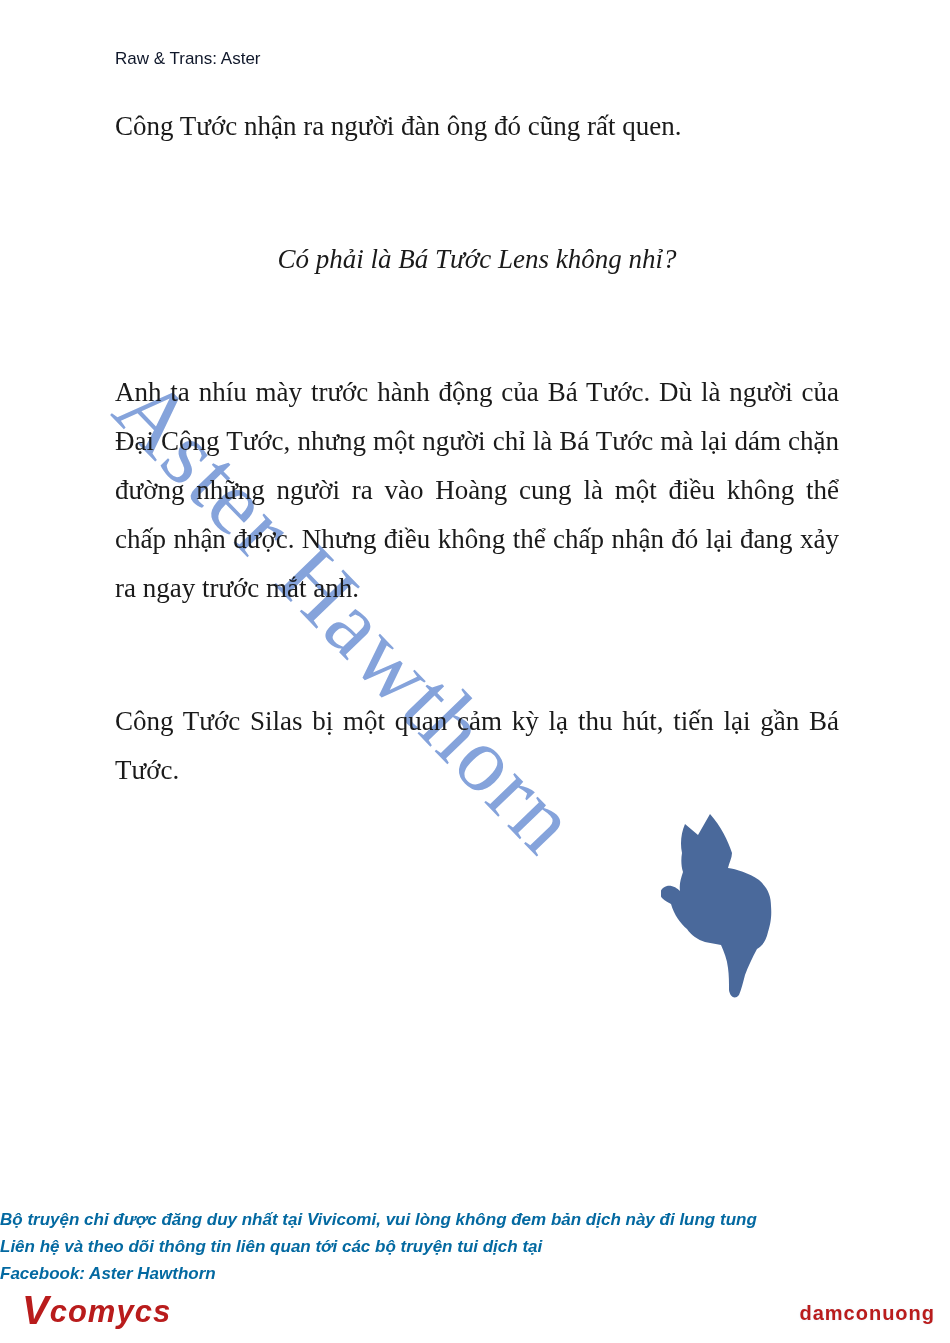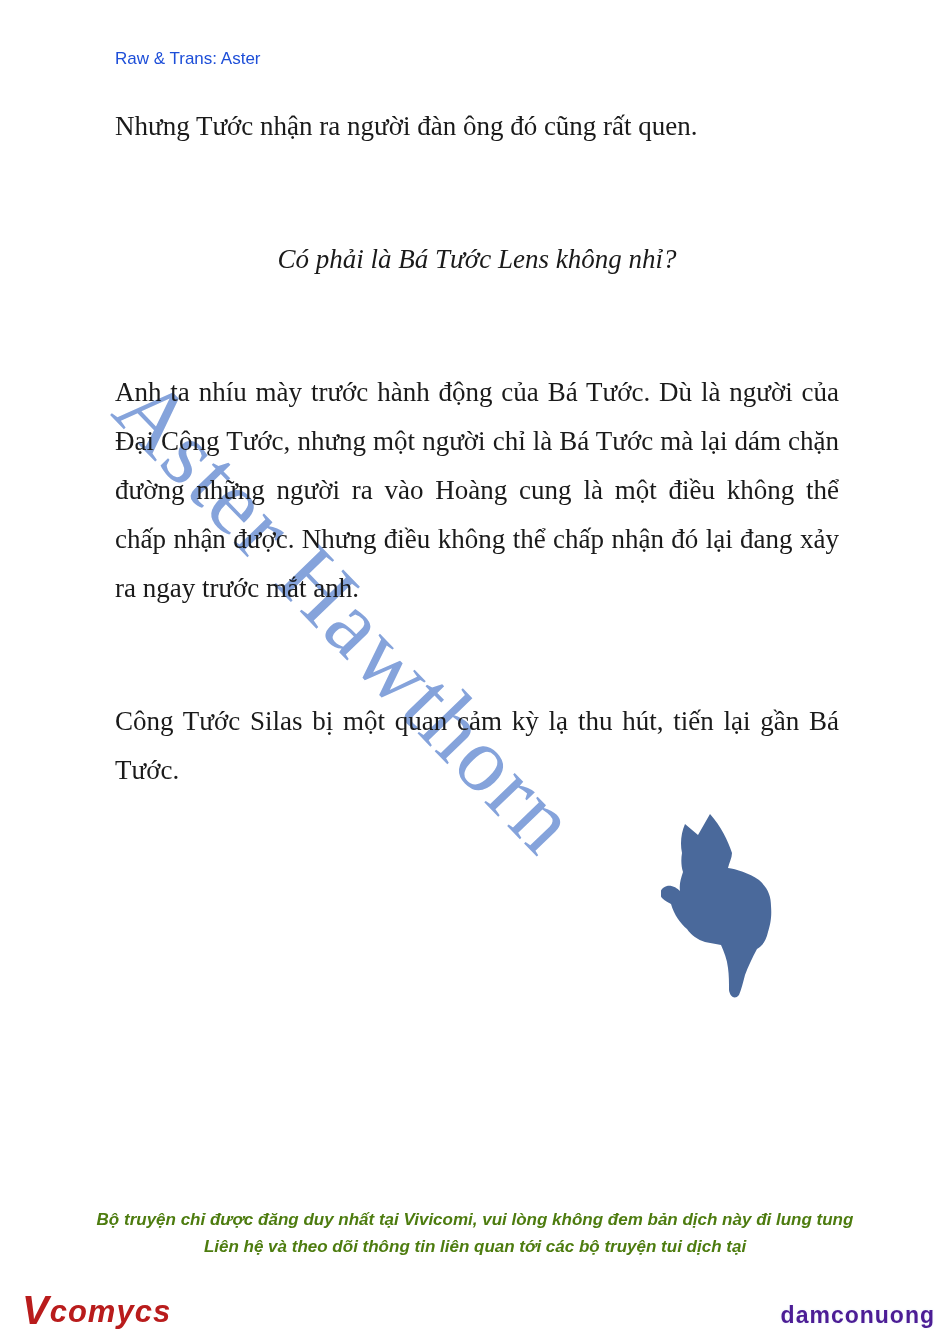--- a/index.html
+++ b/index.html
@@ -42,47 +42,46 @@
     position: absolute;
     left: 115px;
     top: 48px;
     width: 724px;
     z-index: 1;
   }
   .credit-header {
     font-family: "Liberation Sans", sans-serif;
     font-size: 17px;
     line-height: 22px;
-    color: #1d4ed8;
+    color: #0f172a;
     margin-bottom: 32px;
   }
   .para {
     font-family: "Liberation Serif", serif;
     font-size: 27px;
     line-height: 49px;
     color: #1a1a1a;
     text-align: justify;
     margin-bottom: 84px;
   }
   .para.italic { font-style: italic; text-align: center; }
   .para:last-child { margin-bottom: 0; }
 
   
   .footer-note {
     position: absolute;
     left: 0;
     top: 1206px;
     width: 950px;
-    text-align: center;
     font-family: "Liberation Sans", sans-serif;
     font-style: italic;
     font-weight: 700;
     font-size: 17px;
     line-height: 27px;
-    color: #4d7c0f;
+    color: #0369a1;
     z-index: 1;
   }
 
   .logo-left {
     position: absolute;
     left: 22px;
     top: 1288px;
     font-family: "Liberation Sans", sans-serif;
     font-style: italic;
     font-weight: 700;
@@ -95,23 +94,23 @@
   .logo-left .logo-v {
     font-size: 40px;
     vertical-align: -2px;
   }
   .logo-right {
     position: absolute;
     right: 15px;
     top: 1302px;
     font-family: "Liberation Sans", sans-serif;
     font-weight: 700;
-    font-size: 23px;
+    font-size: 20px;
     letter-spacing: 1px;
-    color: #4c1d95;
+    color: #b91c1c;
     text-shadow: 0 0 3px #eaf2fa;
     z-index: 1;
     user-select: none;
   }
 </style>
 </head>
 <body>
 
 <div class="watermark">Aster Hawthorn</div>
 
@@ -138,32 +137,33 @@
            C 11,74 16,77 19,80
            C 18,73 20,67 22,61
            C 20,55 20,48 21,42
            C 19,33 20,22 24,13
            Z" fill="#4a699b"></path>
 </svg>
 
 <div class="content">
   <div class="credit-header">Raw &amp; Trans: Aster</div>
 
-  <p class="para">Nhưng Tước nhận ra người đàn ông đó cũng rất quen.</p>
+  <p class="para">Công Tước nhận ra người đàn ông đó cũng rất quen.</p>
 
 
   <p class="para italic">Có phải là Bá Tước Lens không nhỉ?</p>
 
   <p class="para">Anh ta nhíu mày trước hành động của Bá Tước. Dù là người của Đại Công Tước, nhưng một người chỉ là Bá Tước mà lại dám chặn đường những người ra vào Hoàng cung là một điều không thể chấp nhận được. Nhưng điều không thể chấp nhận đó lại đang xảy ra ngay trước mắt anh.</p>
 
   <p class="para">Công Tước Silas bị một quan cảm kỳ lạ thu hút, tiến lại gần Bá Tước.</p>
 </div>
 
 <div class="footer-note">
   <div>Bộ truyện chỉ được đăng duy nhất tại Vivicomi, vui lòng không đem bản dịch này đi lung tung</div>
   <div>Liên hệ và theo dõi thông tin liên quan tới các bộ truyện tui dịch tại</div>
+  <div>Facebook: Aster Hawthorn</div>
 </div>
 
 <div class="logo-left">
   <span class="logo-v">V</span><span>comycs</span>
 </div>
 
 <div class="logo-right">damconuong</div>
 
 </body></html>

